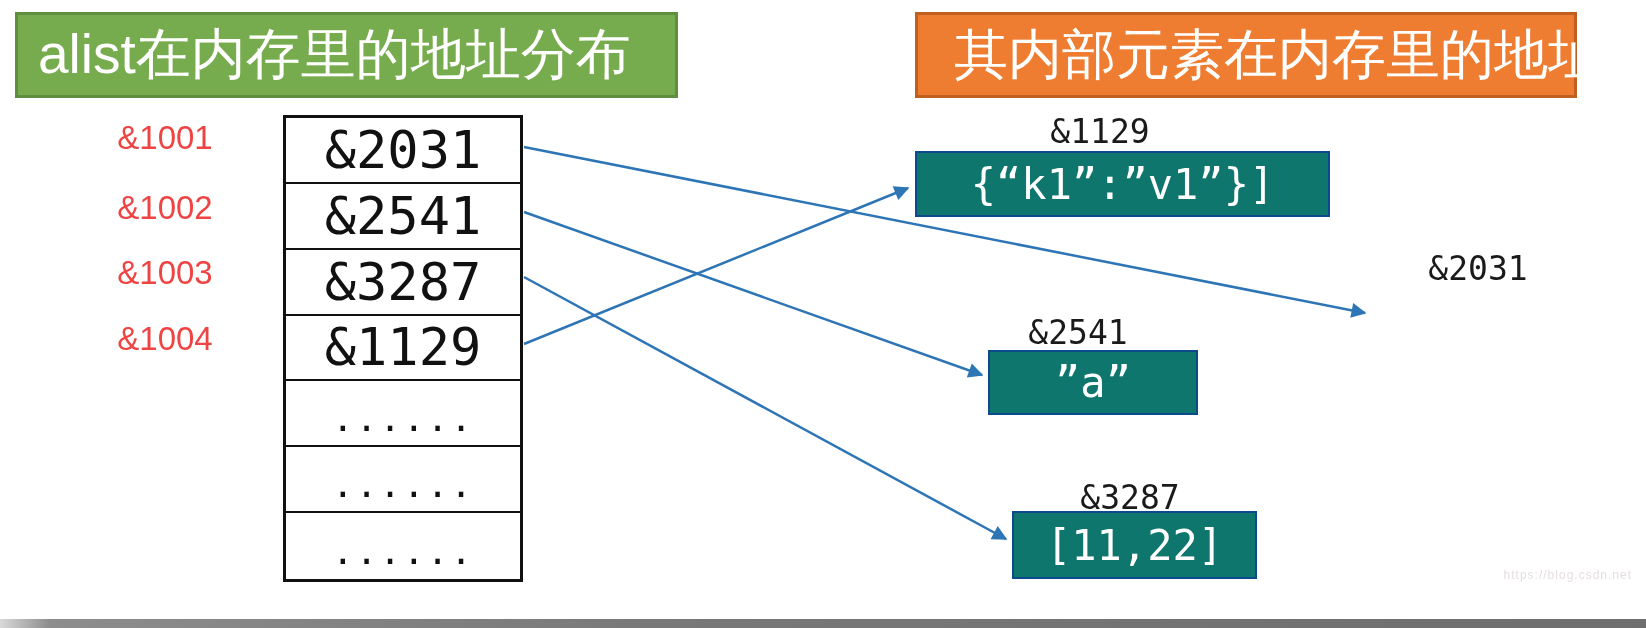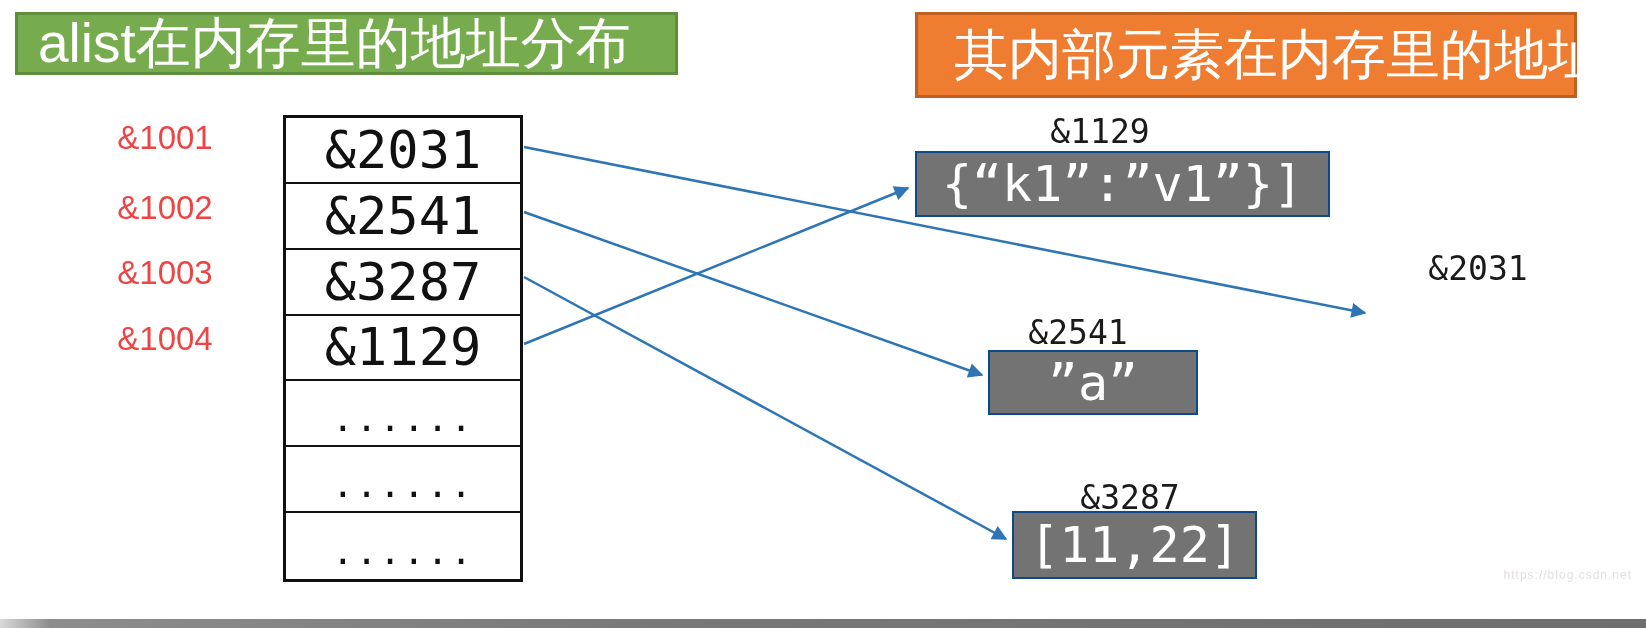--- a/index.html
+++ b/index.html
@@ -6,21 +6,21 @@
   .canvas{
     position:relative;width:1646px;height:628px;background:#ffffff;
     overflow:hidden;font-family:"Liberation Sans",sans-serif;
   }
   
   .hdr{
     position:absolute;box-sizing:border-box;color:#ffffff;
     display:flex;align-items:center;white-space:nowrap;
   }
   .hdr.green{
-    left:15px;top:12px;width:663px;height:63px;
+    left:15px;top:12px;width:663px;height:86px;
     background:#77AC4E;border:3px solid #5E8E3E;
     font-size:55px;padding-left:20px;
   }
   .hdr.orange{
     left:903px;top:12px;width:662px;height:86px;
     background:#EE7D31;border:3px solid #BF6020;
     font-size:54px;padding-left:36px;margin-left:12px;
   }
   
   .addr-label{
@@ -38,23 +38,23 @@
     display:flex;align-items:center;justify-content:center;
     border-bottom:2px solid #111;
     font-family:"DejaVu Sans Mono",monospace;font-size:52px;color:#111;
   }
   .mem-row:last-child{border-bottom:none;}
   .mem-row.dots{font-size:36px;letter-spacing:2px;padding-top:10px;}
   
   svg.arrows{position:absolute;left:0;top:0;width:1646px;height:628px;pointer-events:none;}
   
   .val-box{
-    position:absolute;box-sizing:border-box;background:#737373;border:2px solid #0D4A8C;
+    position:absolute;box-sizing:border-box;background:#0f766e;border:2px solid #0D4A8C;
     color:#fff;display:flex;align-items:center;justify-content:center;
-    font-family:"DejaVu Sans Mono",monospace;font-size:50px;white-space:nowrap;
+    font-family:"DejaVu Sans Mono",monospace;font-size:42px;white-space:nowrap;
   }
   .val-box.cjk{font-family:"Liberation Sans",sans-serif;}
   .val-label{
     position:absolute;width:180px;text-align:center;
     font-family:"DejaVu Sans Mono",monospace;font-size:33px;color:#1a1a1a;
   }
   
   .wm-url{
     position:absolute;right:14px;top:568px;font-size:12px;color:#e6dfdf;
     letter-spacing:1px;

